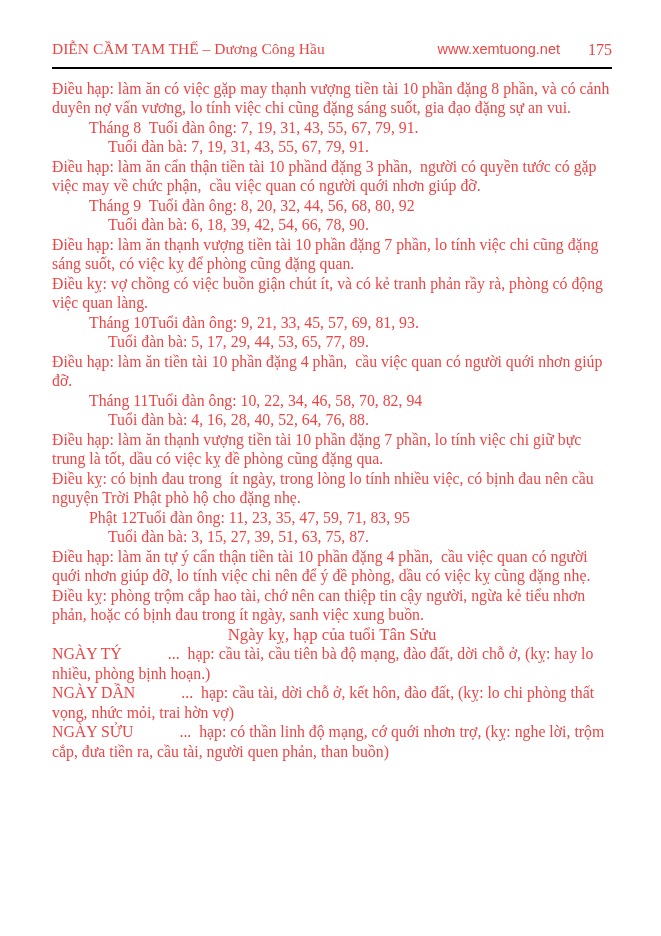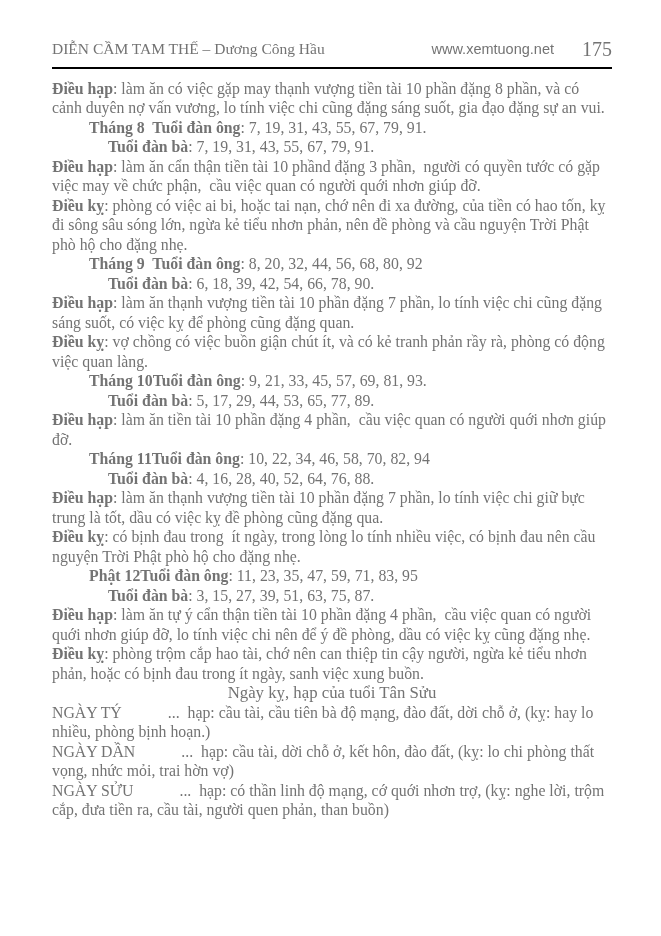--- a/index.html
+++ b/index.html
@@ -6,21 +6,21 @@
     margin: 0;
     padding: 0;
     background: #e8e8e8;
   }
   .page {
     position: relative;
     width: 661px;
     height: 936px;
     margin: 0 auto;
     background: #ffffff;
-    color: #737373;
+    color: #ef4444;
     font-family: "Liberation Serif", "DejaVu Serif", serif;
     font-size: 15.8px;
     line-height: 19.5px;
     box-sizing: border-box;
     padding: 39px 49px 0 52px;
     overflow: hidden;
   }
   .header-row {
     display: flex;
     justify-content: space-between;
@@ -32,36 +32,36 @@
   }
   .header-right {
     display: flex;
     align-items: center;
   }
   .website {
     font-family: "Liberation Sans", "DejaVu Sans", sans-serif;
     font-size: 14.5px;
   }
   .page-number {
-    font-size: 20px;
+    font-size: 16px;
     margin-left: 28px;
   }
   .rule {
     border: none;
     border-top: 2px solid #000000;
     margin: 7px 0 0 0;
   }
   .body-text {
     margin-top: 10px;
   }
   p.para {
     margin: 0;
   }
   .b {
-    font-weight: bold;
+    font-weight: normal;
   }
   .indent1 { text-indent: 37px; }
   .indent2 { text-indent: 56px; }
   .section-heading {
     margin: 0;
     text-align: center;
     font-weight: normal;
     font-size: 16.8px;
   }
   .day-gap {
@@ -83,21 +83,20 @@
   </div>
 
   <hr class="rule">
 
   <div class="body-text">
 
     <p class="para"><span class="b">Điều hạp</span><span>: làm ăn có việc gặp may thạnh vượng tiền tài 10 phần đặng 8 phần, và có cảnh duyên nợ vấn vương, lo tính việc chi cũng đặng sáng suốt, gia đạo đặng sự an vui.</span></p>
     <p class="para indent1"><span class="b">Tháng 8&nbsp; Tuổi đàn ông</span><span>: 7, 19, 31, 43, 55, 67, 79, 91.</span></p>
     <p class="para indent2"><span class="b">Tuổi đàn bà</span><span>: 7, 19, 31, 43, 55, 67, 79, 91.</span></p>
     <p class="para"><span class="b">Điều hạp</span><span>: làm ăn cẩn thận tiền tài 10 phầnd đặng 3 phần,&nbsp; người có quyền tước có gặp việc may về chức phận,&nbsp; cầu việc quan có người quới nhơn giúp đỡ.</span></p>
-    <p class="para"><span class="b">Điều kỵ</span><span>: phòng có việc ai bi, hoặc tai nạn, chớ nên đi xa đường, của tiền có hao tốn, kỵ đi sông sâu sóng lớn, ngừa kẻ tiểu nhơn phản, nên đề phòng và cầu nguyện Trời Phật phò hộ cho đặng nhẹ.</span></p>
     <p class="para indent1"><span class="b">Tháng 9&nbsp; Tuổi đàn ông</span><span>: 8, 20, 32, 44, 56, 68, 80, 92</span></p>
     <p class="para indent2"><span class="b">Tuổi đàn bà</span><span>: 6, 18, 39, 42, 54, 66, 78, 90.</span></p>
     <p class="para"><span class="b">Điều hạp</span><span>: làm ăn thạnh vượng tiền tài 10 phần đặng 7 phần, lo tính việc chi cũng đặng sáng suốt, có việc kỵ để phòng cũng đặng quan.</span></p>
     <p class="para"><span class="b">Điều kỵ</span><span>: vợ chồng có việc buồn giận chút ít, và có kẻ tranh phản rầy rà, phòng có động việc quan làng.</span></p>
     <p class="para indent1"><span class="b">Tháng 10Tuổi đàn ông</span><span>: 9, 21, 33, 45, 57, 69, 81, 93.</span></p>
     <p class="para indent2"><span class="b">Tuổi đàn bà</span><span>: 5, 17, 29, 44, 53, 65, 77, 89.</span></p>
     <p class="para"><span class="b">Điều hạp</span><span>: làm ăn tiền tài 10 phần đặng 4 phần,&nbsp; cầu việc quan có người quới nhơn giúp đỡ.</span></p>
     <p class="para indent1"><span class="b">Tháng 11Tuổi đàn ông</span><span>: 10, 22, 34, 46, 58, 70, 82, 94</span></p>
     <p class="para indent2"><span class="b">Tuổi đàn bà</span><span>: 4, 16, 28, 40, 52, 64, 76, 88.</span></p>
     <p class="para"><span class="b">Điều hạp</span><span>: làm ăn thạnh vượng tiền tài 10 phần đặng 7 phần, lo tính việc chi giữ bực trung là tốt, dầu có việc kỵ đề phòng cũng đặng qua.</span></p>

